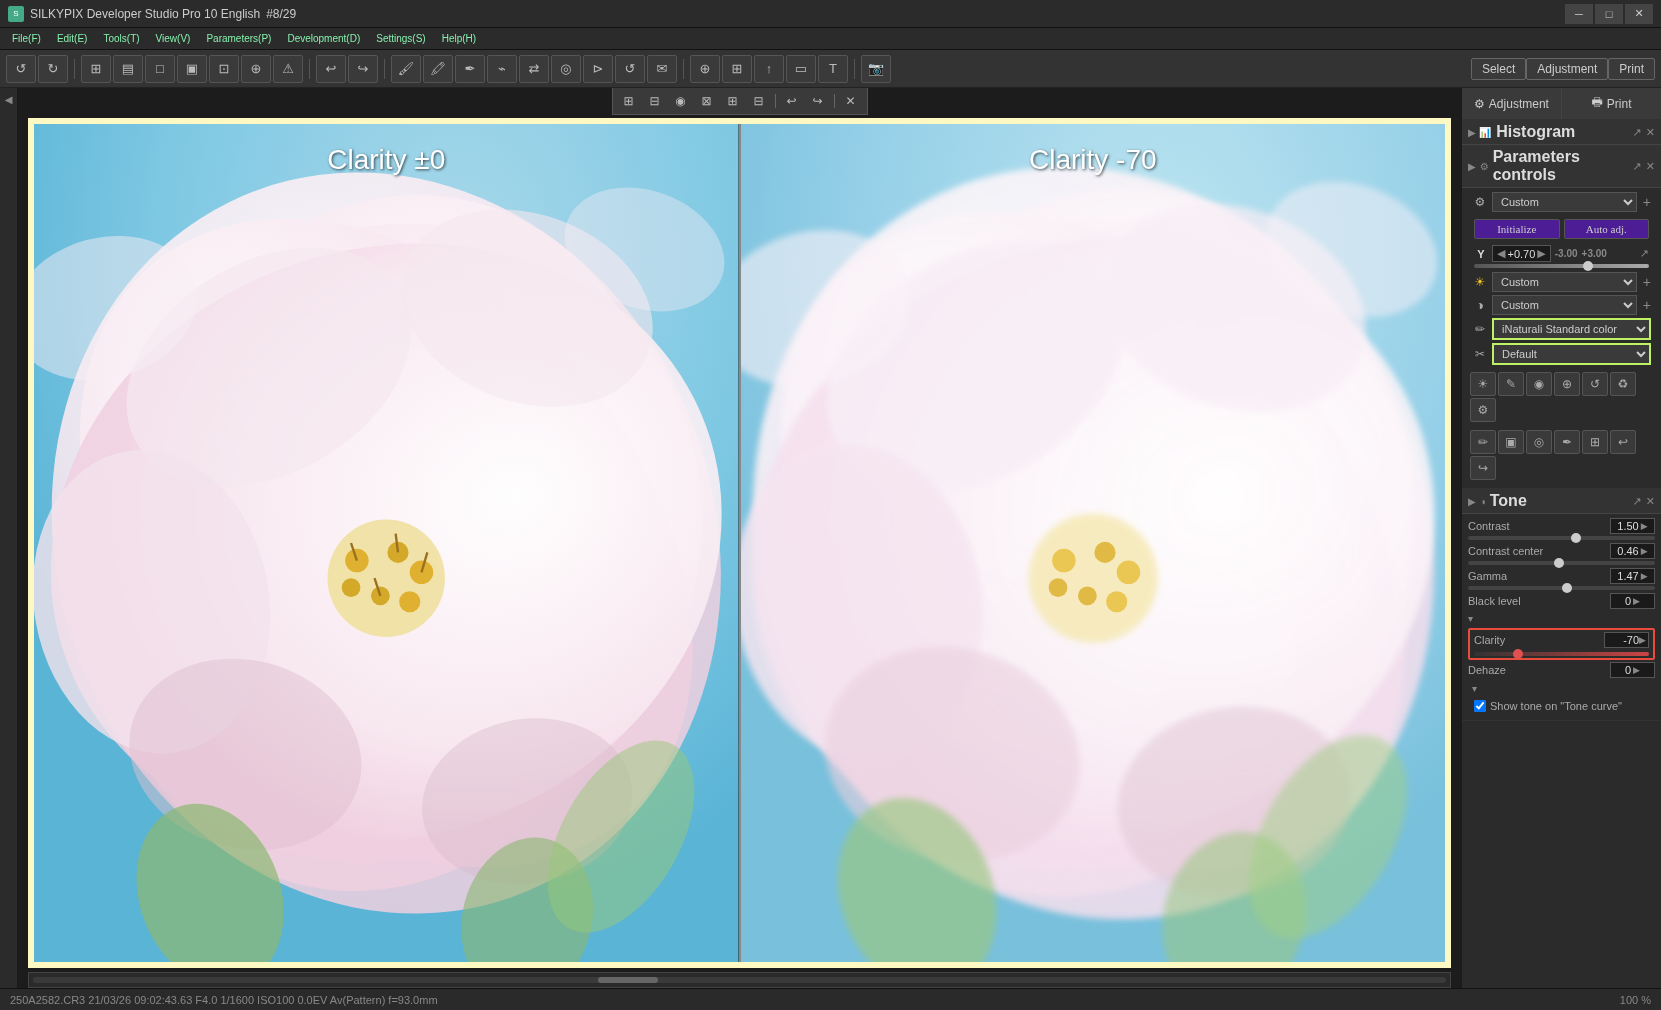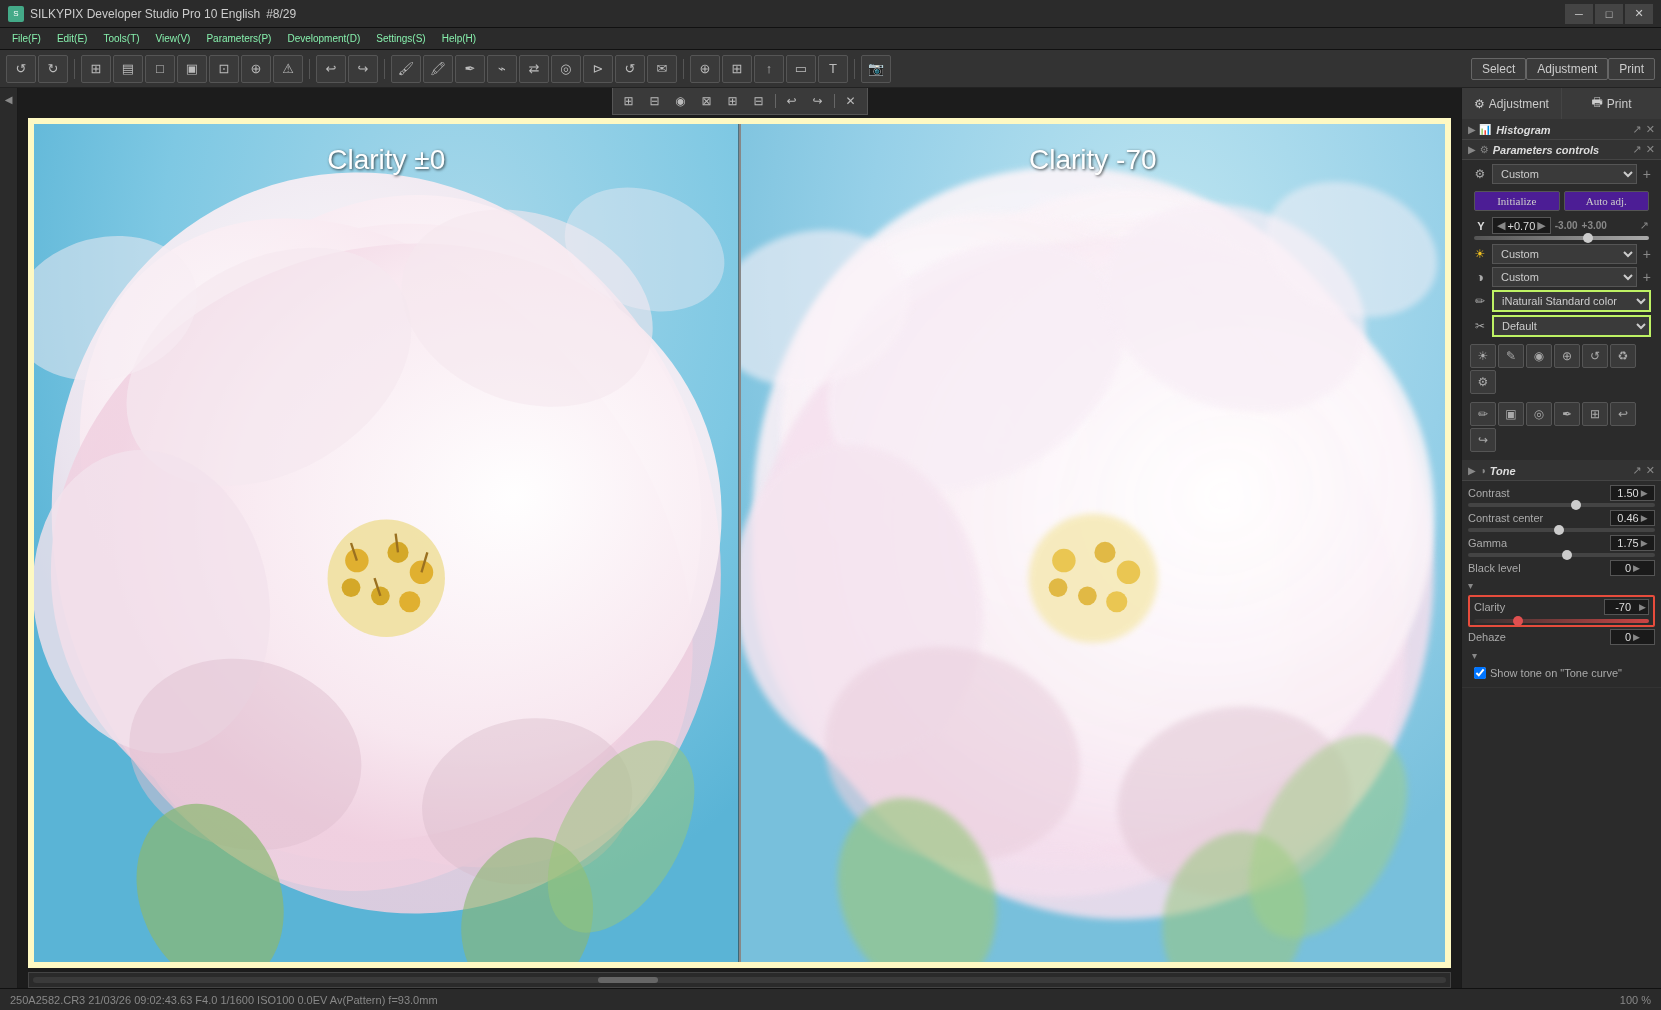--- a/index.html
+++ b/index.html
@@ -174,21 +174,21 @@
     .section-header {
       background: #333;
       padding: 3px 6px;
       display: flex;
       align-items: center;
       justify-content: space-between;
       border-bottom: 1px solid #444;
       cursor: pointer;
     }
     .section-header .sh-left { display: flex; align-items: center; gap: 4px; }
-    .section-header .sh-title { font-size: 11px; color: #ddd; font-weight: bold; font-style: italic; }
+    .section-header .sh-title { font-size: 16px; color: #ddd; font-weight: bold; }
     .section-header .sh-icon { color: #888; font-size: 10px; }
     .section-header .sh-actions { display: flex; gap: 4px; color: #888; font-size: 11px; }
 
     
     #histogram-section { padding: 4px; }
     #histogram-canvas {
       width: 188px;
       height: 80px;
       background: #111;
       border: 1px solid #444;
@@ -281,21 +281,21 @@
       background: #1a1a1a;
       border: 1px solid #555;
       color: #ddd;
       font-size: 11px;
       padding: 1px 2px;
       min-width: 45px;
       text-align: right;
       display: flex;
       align-items: center;
       justify-content: flex-end;
-      gap: 8px;
+      gap: 0;
     }
 
     
     .init-buttons { display: flex; gap: 4px; padding: 4px 6px; }
     .init-btn {
       flex: 1;
       background: #4c1d95;
       border: 1px solid #555;
       color: #ccc;
       font-size: 11px;
@@ -695,21 +695,21 @@
         </div>
         <div class="tone-slider-row">
           <div class="tone-slider">
             <div class="tone-slider-thumb" style="left: 46%;"></div>
           </div>
         </div>
 
         <div class="tone-row">
           <span class="tone-label">Gamma</span>
           <div class="tone-value">
-            <span>1.75</span>
+            <span>1.47</span>
             <span class="arr">▶</span>
           </div>
         </div>
         <div class="tone-slider-row">
           <div class="tone-slider">
             <div class="tone-slider-thumb" style="left: 50%;"></div>
           </div>
         </div>
 
         <div class="tone-row">

